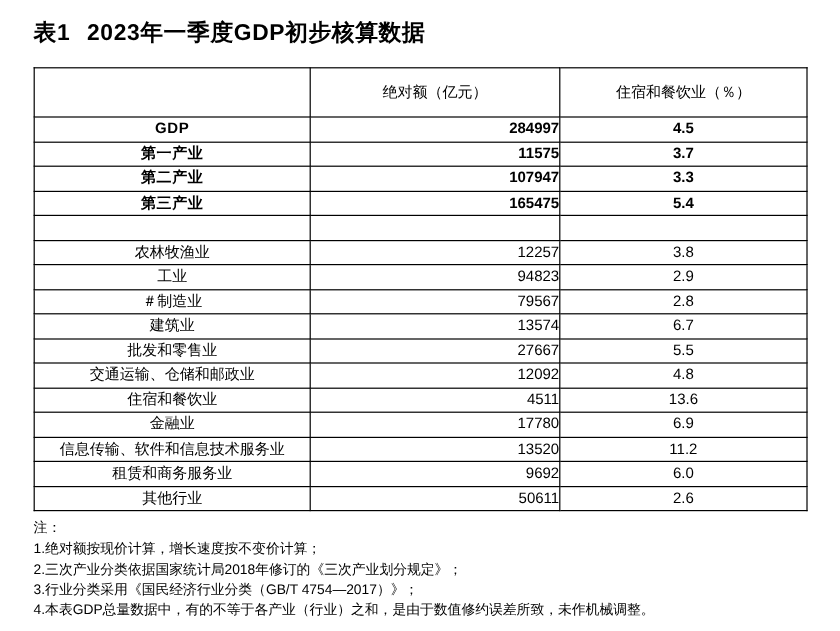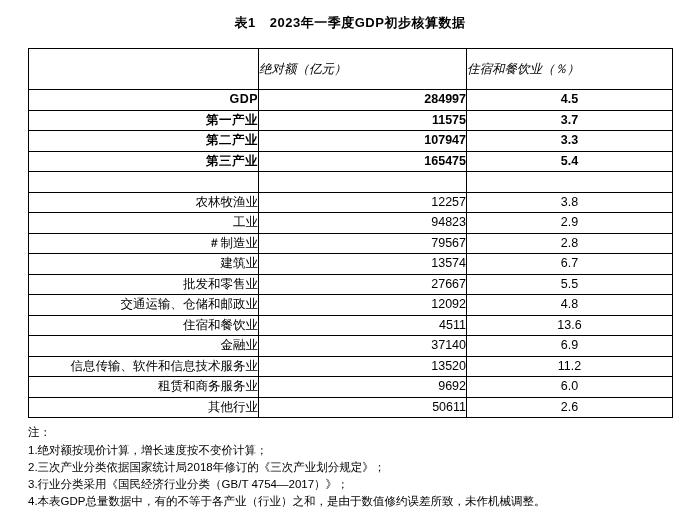--- a/index.html
+++ b/index.html
@@ -15,22 +15,21 @@
     overflow: hidden;
   }
   .page {
     position: relative;
     width: 700px;
     height: 526px;
     box-sizing: border-box;
     padding: 0 28px;
   }
   .title {
-    text-align: center;
-    font-size: 13px;
+    font-size: 19px;
     font-weight: bold;
     letter-spacing: 0.5px;
     padding-top: 14px;
     padding-bottom: 16px;
     white-space: nowrap;
   }
   .title .title-num {
     margin-right: 14px;
   }
   table.gdp {
@@ -44,33 +43,32 @@
   table.gdp col.c3 { width: 206px; }
 
   table.gdp th, table.gdp td {
     border: 1px solid #000000;
     padding: 0;
     vertical-align: middle;
   }
   thead th {
     height: 40px;
     font-weight: normal;
-    text-align: left;
+    text-align: center;
     font-size: 12.5px;
-    font-style: italic;
   }
   thead th.blank {
     border-top: 1px solid #000000;
   }
   tbody td {
     height: 19.5px;
     line-height: 19.5px;
   }
   td.label {
-    text-align: right;
+    text-align: center;
     padding-left: 8px;
     white-space: nowrap;
   }
   td.num {
     text-align: right;
     padding-right: 12px;
     margin-top: 28px;
   }
   td.pct {
     text-align: center;
@@ -177,21 +175,21 @@
         <td class="num">12092</td>
         <td class="pct">4.8</td>
       </tr>
       <tr>
         <td class="label">住宿和餐饮业</td>
         <td class="num">4511</td>
         <td class="pct">13.6</td>
       </tr>
       <tr>
         <td class="label">金融业</td>
-        <td class="num">37140</td>
+        <td class="num">17780</td>
         <td class="pct">6.9</td>
       </tr>
       <tr>
         <td class="label">信息传输、软件和信息技术服务业</td>
         <td class="num">13520</td>
         <td class="pct">11.2</td>
       </tr>
       <tr>
         <td class="label">租赁和商务服务业</td>
         <td class="num">9692</td>

